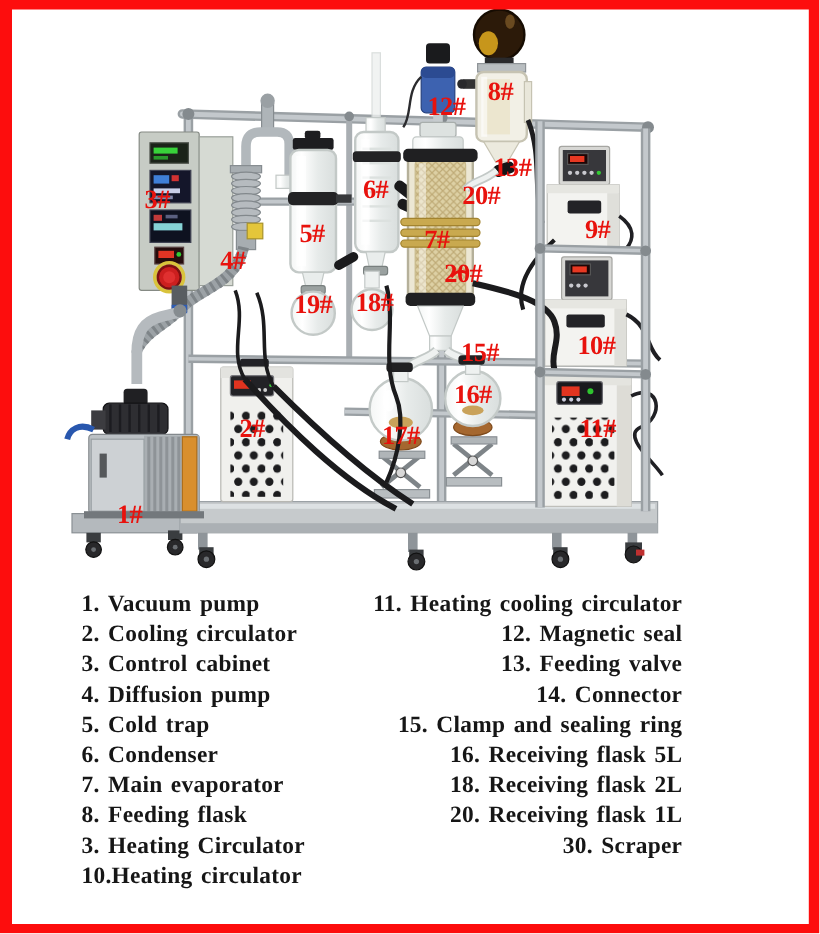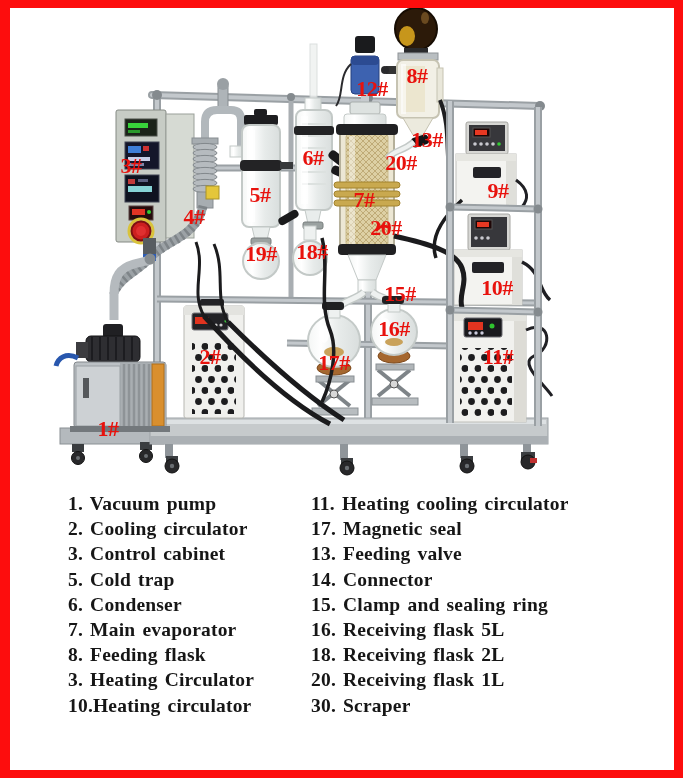--- a/index.html
+++ b/index.html
@@ -6,21 +6,21 @@
   .page{position:relative;width:683px;height:778px;background:#ffffff;overflow:hidden;
         font-family:"Liberation Serif","DejaVu Serif",serif;}
   .red-border{position:absolute;inset:0;border:solid #fd0d0d;border-width:8px 9px 8px 10px;
         pointer-events:none;z-index:10;}
   .photo-svg{position:absolute;left:0;top:0;width:683px;height:778px;z-index:1;}
   .num-label{position:absolute;transform:translate(-50%,-50%);z-index:5;
         font-weight:700;font-size:22px;color:#e8120d;white-space:nowrap;letter-spacing:-0.5px;}
   .legend{position:absolute;z-index:4;}
   .legend-col{position:absolute;top:491px;}
   .legend-col-left{left:68px;}
-  .legend-col-right{left:311px;}
+  .legend-col-right{left:311px;text-align:right;}
   .legend-item{font-weight:700;font-size:19.5px;line-height:25.2px;color:#161616;
         white-space:nowrap;word-spacing:2px;letter-spacing:0.2px;}
 </style>
 </head>
 <body>
 
 <div class="page">
 
   <svg class="photo-svg" viewBox="0 0 683 778" xmlns="http://www.w3.org/2000/svg">
     <defs>
@@ -391,30 +391,31 @@
   <div class="num-label" style="left:334px;top:363px">17#</div>
   <div class="num-label" style="left:312px;top:252px">18#</div>
   <div class="num-label" style="left:261px;top:254px">19#</div>
   <div class="num-label" style="left:386px;top:228px">20#</div>
 
   <div class="legend">
     <div class="legend-col legend-col-left">
       <div class="legend-item">1. Vacuum pump</div>
       <div class="legend-item">2. Cooling circulator</div>
       <div class="legend-item">3. Control cabinet</div>
+      <div class="legend-item">4. Diffusion pump</div>
       <div class="legend-item">5. Cold trap</div>
       <div class="legend-item">6. Condenser</div>
       <div class="legend-item">7. Main evaporator</div>
       <div class="legend-item">8. Feeding flask</div>
       <div class="legend-item">3. Heating Circulator</div>
       <div class="legend-item">10.Heating circulator</div>
     </div>
     <div class="legend-col legend-col-right">
       <div class="legend-item">11. Heating cooling circulator</div>
-      <div class="legend-item">17. Magnetic seal</div>
+      <div class="legend-item">12. Magnetic seal</div>
       <div class="legend-item">13. Feeding valve</div>
       <div class="legend-item">14. Connector</div>
       <div class="legend-item">15. Clamp and sealing ring</div>
       <div class="legend-item">16. Receiving flask 5L</div>
       <div class="legend-item">18. Receiving flask 2L</div>
       <div class="legend-item">20. Receiving flask 1L</div>
       <div class="legend-item">30. Scraper</div>
     </div>
   </div>
 

